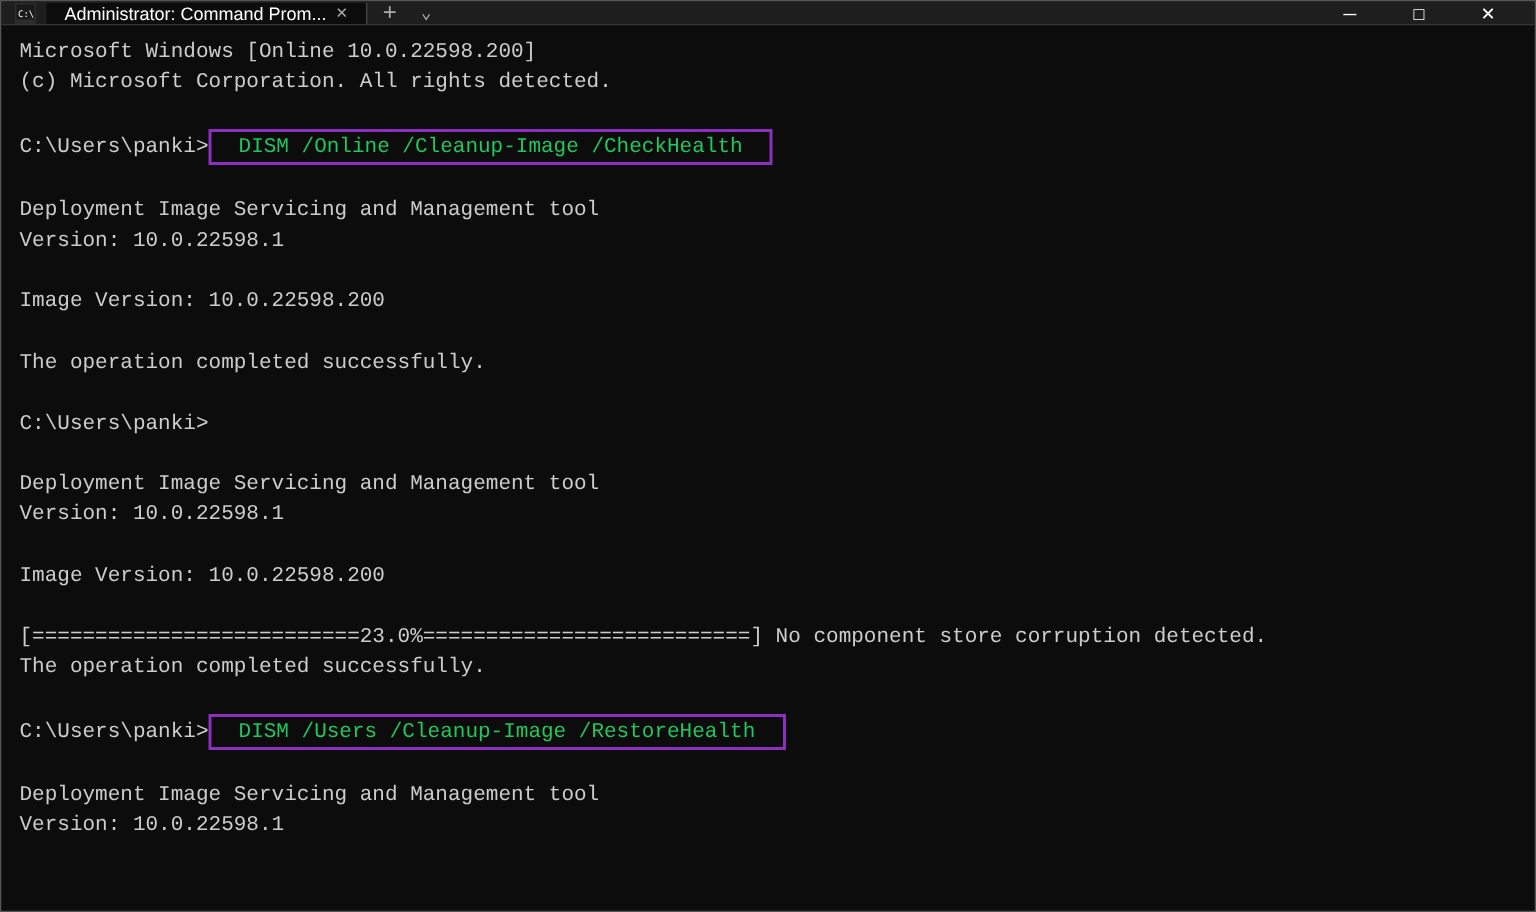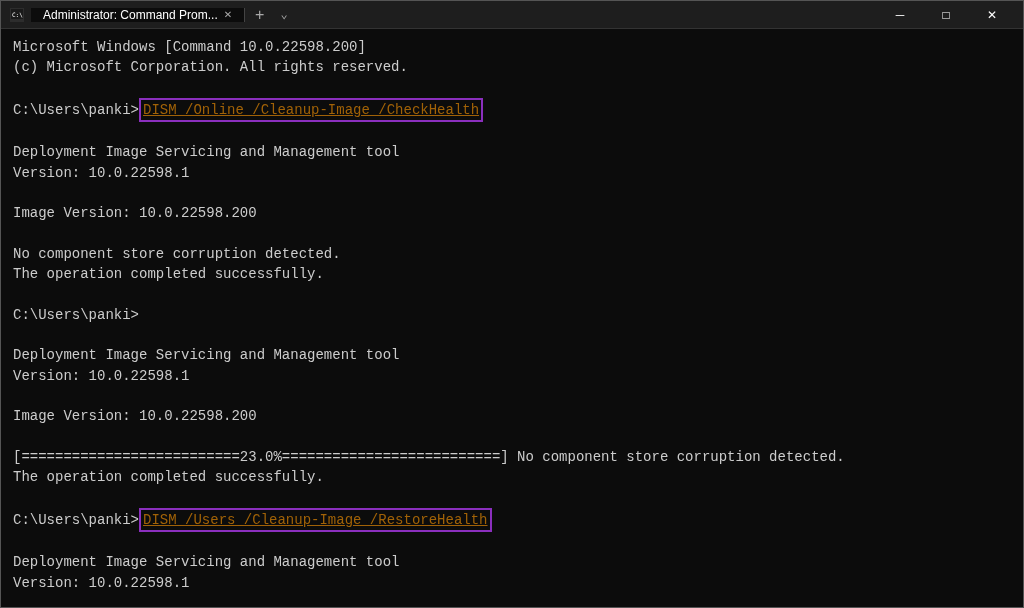--- a/index.html
+++ b/index.html
@@ -15,21 +15,21 @@
     .window {
       width: 1024px;
       height: 608px;
       background: #0c0c0c;
       border: 1px solid #555;
       display: flex;
       flex-direction: column;
     }
 
     .title-bar {
-      height: 28px;
+      height: 16px;
       background: #1e1e1e;
       display: flex;
       align-items: center;
       padding: 0 8px;
       flex-shrink: 0;
       border-bottom: 1px solid #333;
     }
 
     .title-bar-left {
       display: flex;
@@ -138,26 +138,25 @@
     }
 
     .prompt {
       color: #cccccc;
       white-space: nowrap;
       flex-shrink: 0;
     }
 
     .command-highlight {
       display: inline-block;
-      color: #a16207;
+      color: #22c55e;
       background: transparent;
       border: 2px solid #8b2fbe;
-      padding: 0 2px;
+      padding: 0 18px;
       white-space: nowrap;
-      text-decoration: underline;
     }
   </style>
 </head>
 <body>
 
 <div class="window">
 
   <div class="title-bar">
     <div class="title-bar-left">
       <div class="title-bar-icon">
@@ -177,34 +176,33 @@
       </div>
     </div>
     <div class="title-bar-controls">
       <div class="win-btn">─</div>
       <div class="win-btn">□</div>
       <div class="win-btn close">✕</div>
     </div>
   </div>
 
   <div class="terminal-body" id="terminal-body">
-  <div class="line">Microsoft Windows [Command 10.0.22598.200]</div>
-      <div class="line">(c) Microsoft Corporation. All rights reserved.</div>
+  <div class="line">Microsoft Windows [Online 10.0.22598.200]</div>
+      <div class="line">(c) Microsoft Corporation. All rights detected.</div>
       <div class="line empty"></div>
       <div class="command-line">
         <span class="prompt">C:\Users\panki&gt;</span>
         <span class="command-highlight">DISM /Online /Cleanup-Image /CheckHealth</span>
       </div>
       <div class="line empty"></div>
       <div class="line">Deployment Image Servicing and Management tool</div>
       <div class="line">Version: 10.0.22598.1</div>
       <div class="line empty"></div>
       <div class="line">Image Version: 10.0.22598.200</div>
       <div class="line empty"></div>
-      <div class="line">No component store corruption detected.</div>
       <div class="line">The operation completed successfully.</div>
       <div class="line empty"></div>
       <div class="command-line">
         <span class="prompt">C:\Users\panki&gt;</span>
       </div>
       <div class="line empty"></div>
       <div class="line">Deployment Image Servicing and Management tool</div>
       <div class="line">Version: 10.0.22598.1</div>
       <div class="line empty"></div>
       <div class="line">Image Version: 10.0.22598.200</div>

